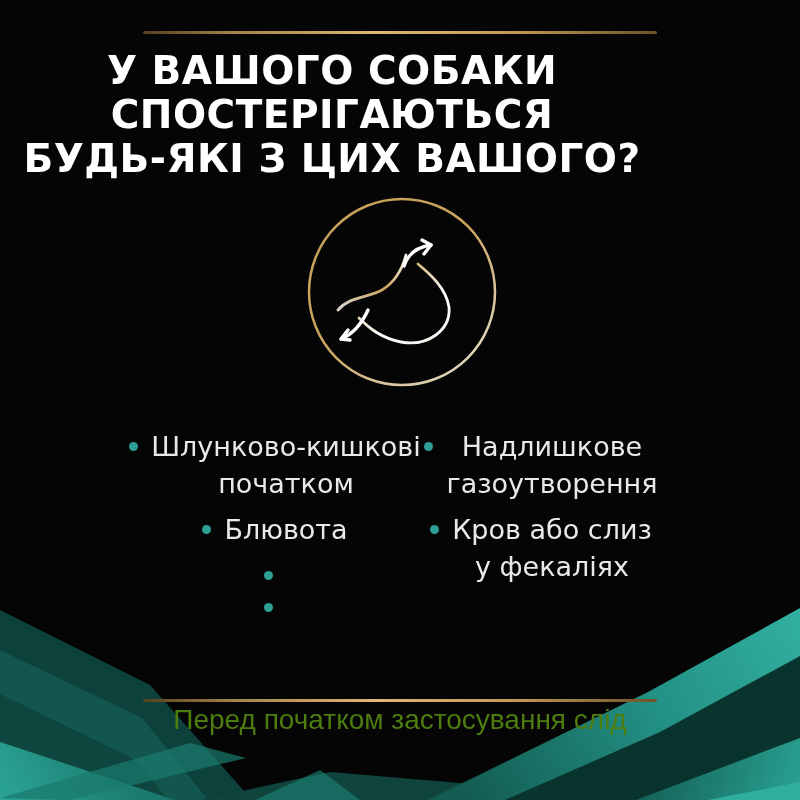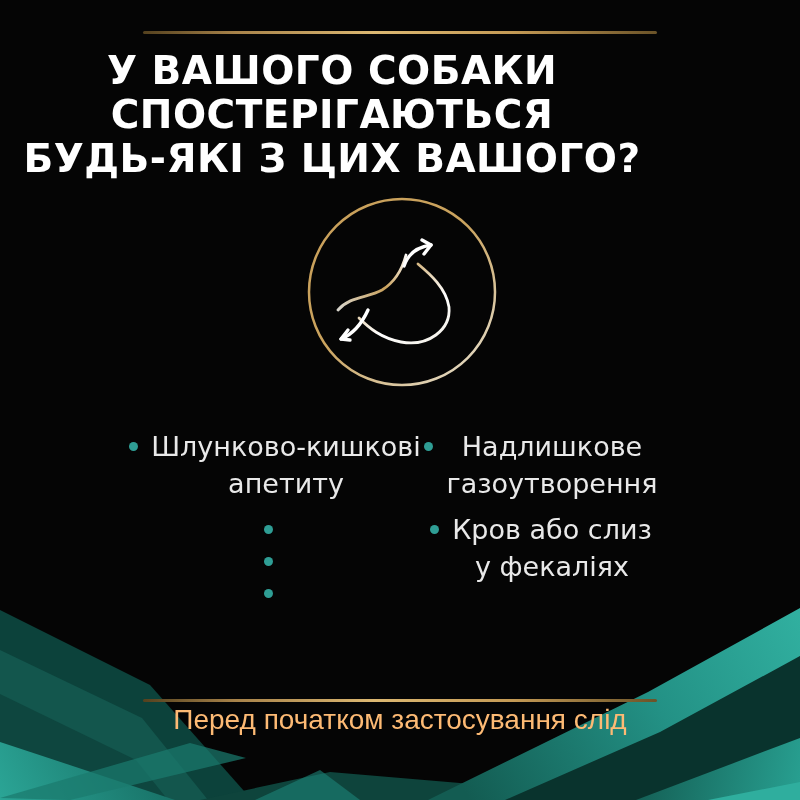--- a/index.html
+++ b/index.html
@@ -21,21 +21,21 @@
   .icon-wrap{position:absolute;top:192px;left:302px;width:200px;height:200px;}
   .col{position:absolute;top:428px;}
   .col.left{left:65px;width:420px;}
   .col.right{left:406px;width:270px;}
   .item{display:flex;justify-content:center;align-items:flex-start;margin-bottom:9px;}
   .dot{flex:0 0 auto;width:9px;height:9px;border-radius:50%;background:#2f9e95;margin:14px 13px 0 0;}
   .txt{font-size:27px;line-height:37px;color:#e9e9e9;text-align:center;}
   .pattern{position:absolute;left:0;top:600px;width:800px;height:200px;z-index:1;}
   .footer-note{
     position:absolute;top:703px;left:0;width:800px;text-align:center;z-index:4;
-    font-family:"Liberation Sans",sans-serif;font-size:28px;line-height:34px;color:#fdba74;
+    font-family:"Liberation Sans",sans-serif;font-size:28px;line-height:34px;color:#4d7c0f;
   }
 </style>
 </head>
 <body>
 
 <div class="canvas">
 
   <div class="gold-line top"></div>
 
   <div class="heading">
@@ -75,25 +75,26 @@
         <path d="M46,138 L39,147 L48,148"></path>
       </g>
     </svg>
   </div>
 
   <div class="col left">
     <div class="item">
       <span class="dot"></span>
       <span class="txt">
         <div>Шлунково-кишкові</div>
-        <div>апетиту</div>
+        <div>початком</div>
       </span>
     </div>
     <div class="item">
       <span class="dot"></span>
+      <span class="txt">Блювота</span>
     </div>
     <div class="item">
       <span class="dot"></span>
     </div>
     <div class="item">
       <span class="dot"></span>
     </div>
   </div>
 
   <div class="col right">

